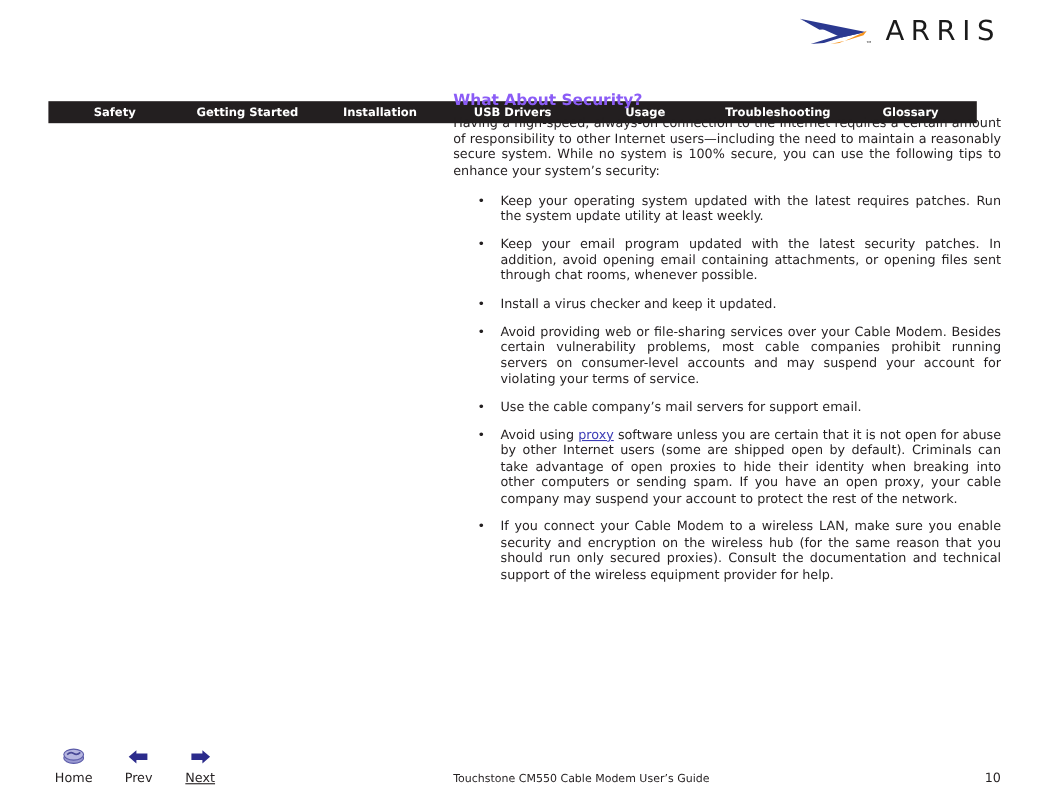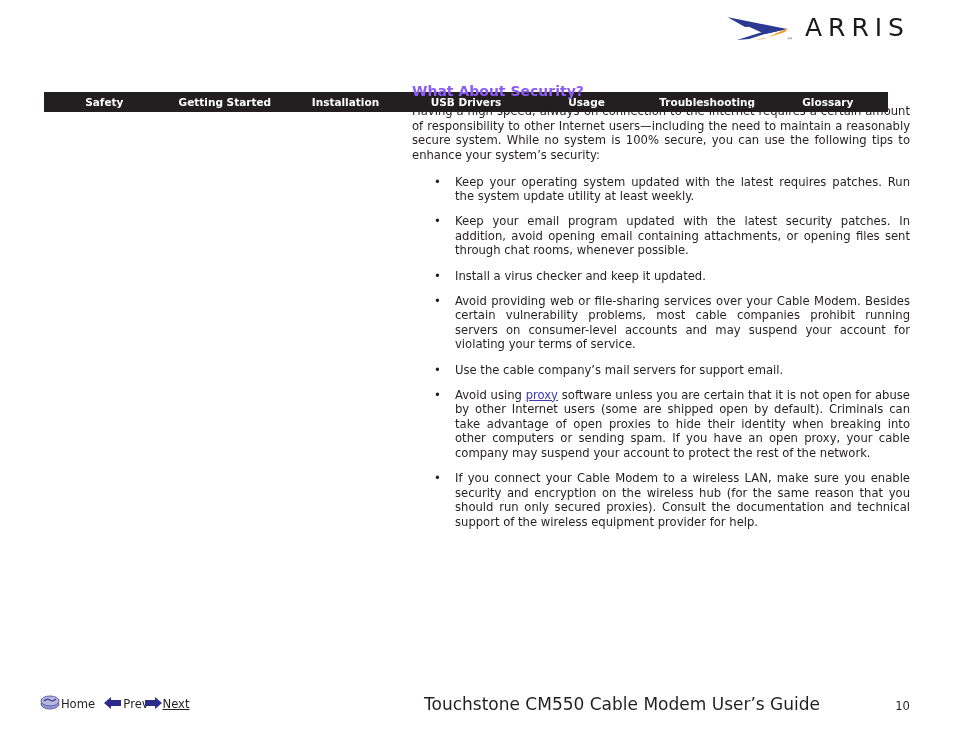--- a/index.html
+++ b/index.html
@@ -117,55 +117,54 @@
   .footer-nav {
     position: absolute;
     left: 44px;
     bottom: 24px;
     display: flex;
     align-items: flex-end;
     gap: 0;
   }
   .fnav-btn {
     display: flex;
-    flex-direction: row;
+    flex-direction: column;
     align-items: center;
     cursor: pointer;
     user-select: none;
     justify-content: center;
   }
   .fnav-btn .glyph {
     height: 22px;
     display: flex;
     align-items: center;
     justify-content: center;
   }
   .fnav-btn .lbl {
     font-size: 11.6px;
     color: #231f20;
     line-height: 14px;
     margin-top: 1px;
   }
   .fnav-home { width: 46px; }
   .fnav-prev { width: 40px; margin-left: 16px; }
-  .fnav-next { width: 38px; margin-left: 1px; text-decoration: underline; }
+  .fnav-next { width: 38px; margin-left: 17px; text-decoration: underline; }
 
   .footer-center {
     position: absolute;
     left: 412px;
     bottom: 24px;
     width: 498px;
     display: flex;
     justify-content: space-between;
     align-items: baseline;
   }
   .footer-title {
-    font-size: 17px;
-    color: #231f20;
-    margin-left: 12px;
+    font-size: 10px;
+    color: #231f20;
   }
   .footer-page {
     font-size: 11.6px;
     color: #231f20;
     text-align: right;
   }
 </style>
 </head>
 <body>
 

